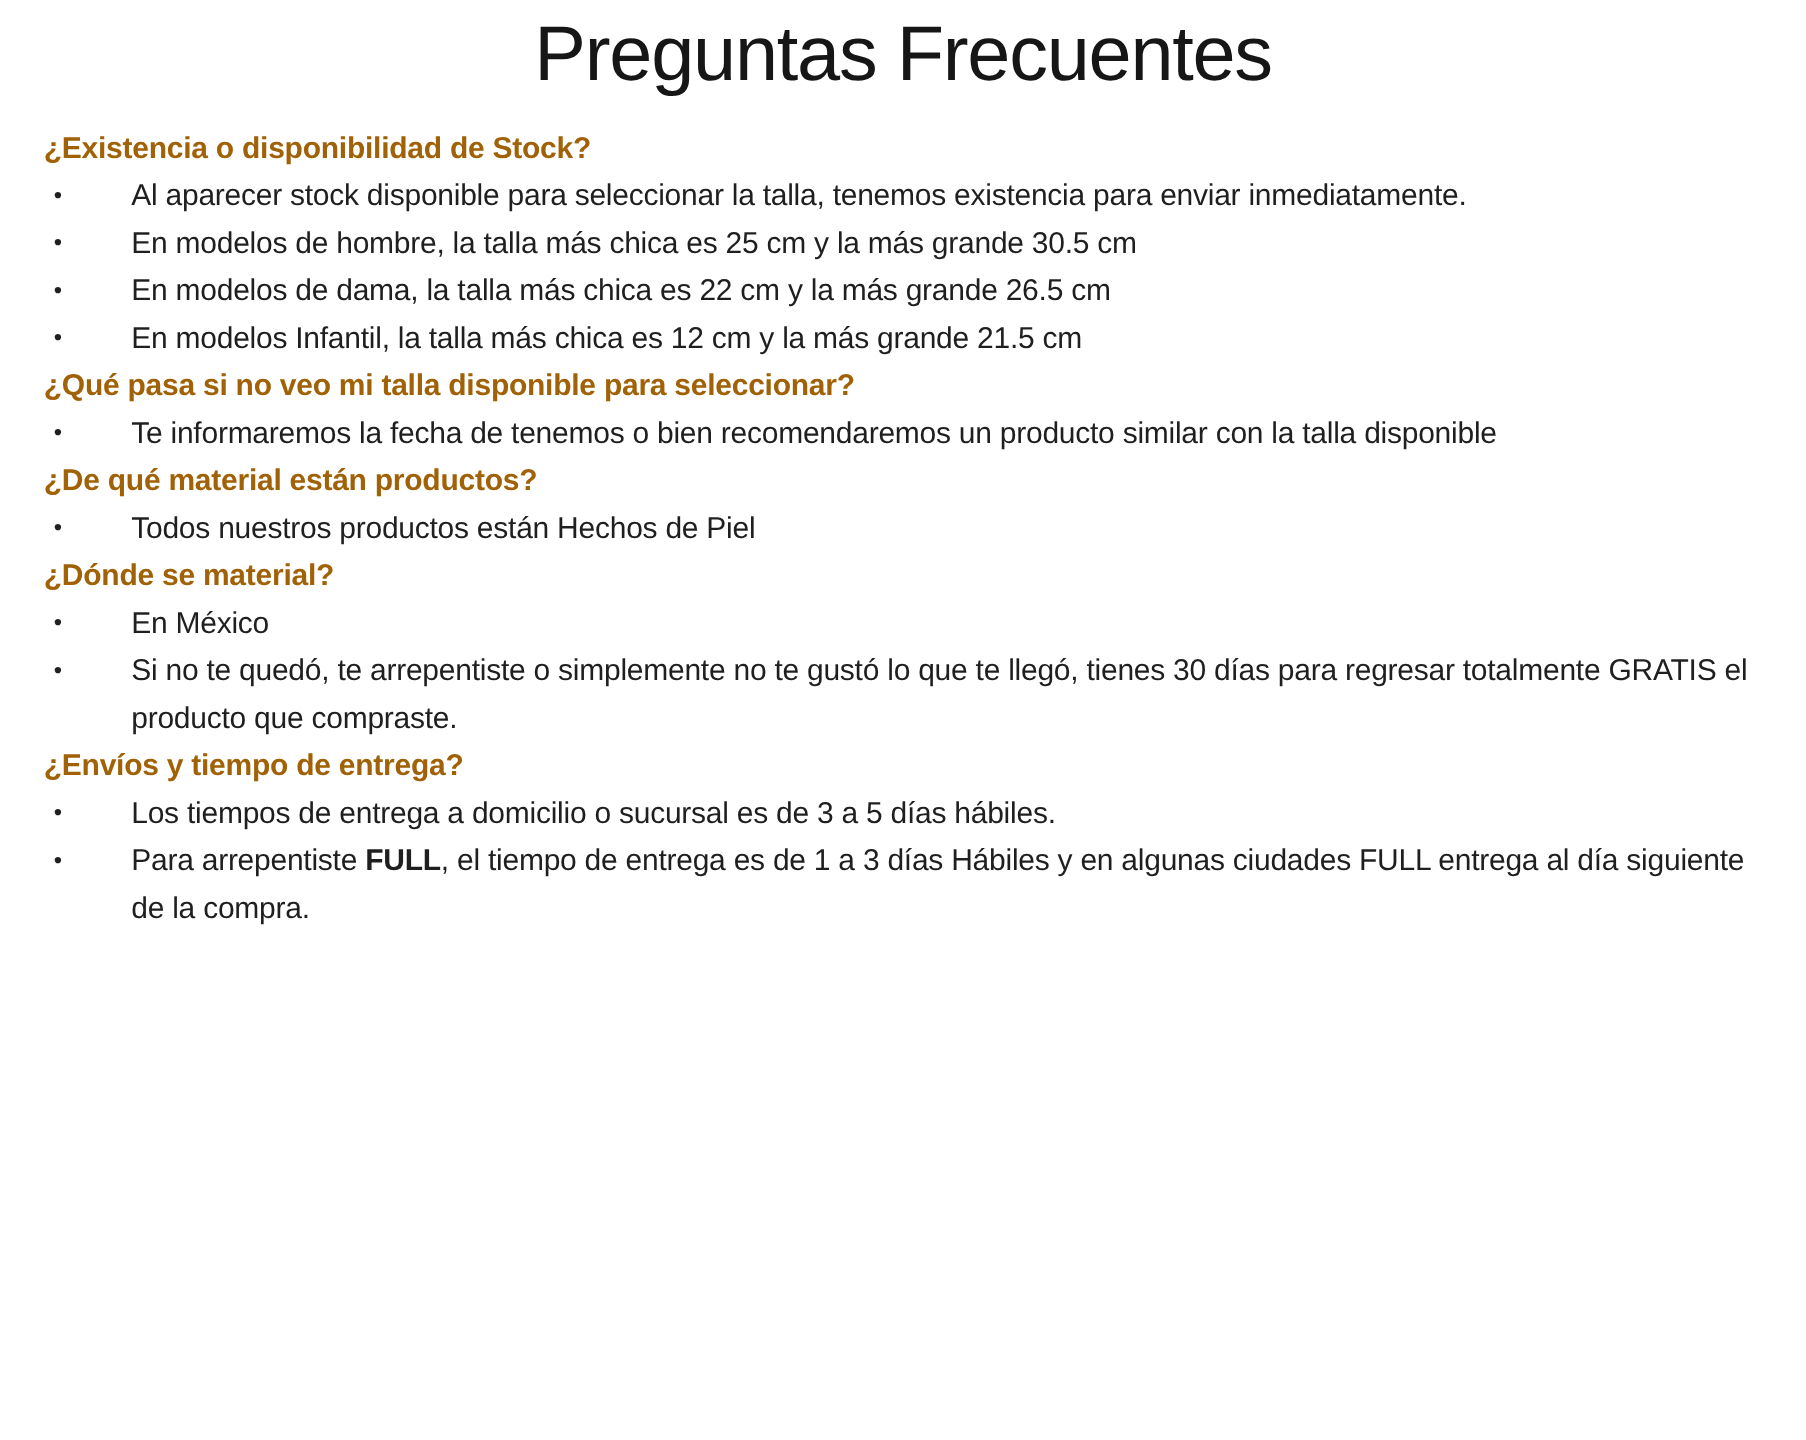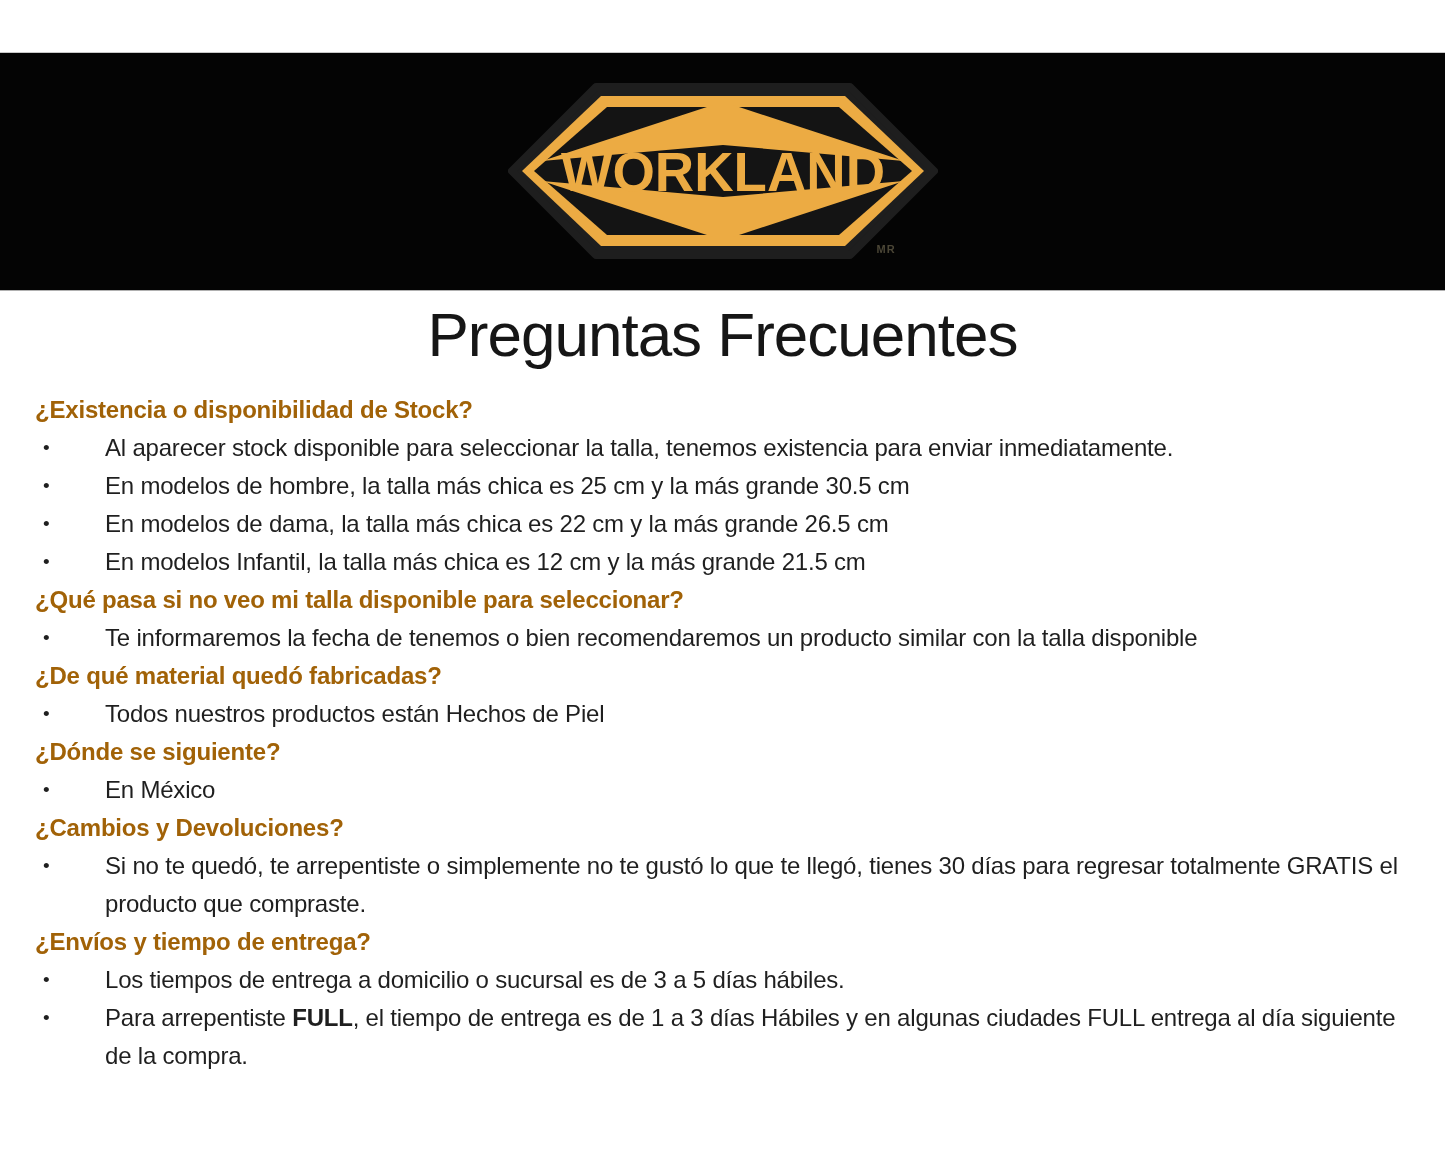--- a/index.html
+++ b/index.html
@@ -31,39 +31,20 @@
   .answer{display:flex;font-size:24px;line-height:38px;letter-spacing:-0.2px;}
   .bullet{flex:none;width:62px;padding-left:8px;font-size:19px;}
   .atext{flex:1;}
   .atext .bold{font-weight:700;text-align:center;}
 </style>
 </head>
 <body>
 
 <div class="page">
 
-  <div class="banner">
-    <div class="logo-wrap">
-      <svg width="430" height="184" viewBox="0 0 430 184">
-
-        <polygon points="4,92 88,8 342,8 426,92 342,176 88,176" stroke="#1E1E1E" stroke-width="8" stroke-linejoin="round" fill="#1E1E1E"></polygon>
-
-        <polygon points="14,92 93,17 337,17 416,92 337,167 93,167" fill="#ECAB43"></polygon>
-
-        <polygon points="26,92 99,28 331,28 404,92 331,156 99,156" fill="#141414"></polygon>
-
-        <polygon points="34,82 205,26 225,26 396,82 215,66" fill="#ECAB43"></polygon>
-
-        <polygon points="34,102 215,118 396,102 225,158 205,158" fill="#ECAB43"></polygon>
-
-        <text x="215" y="112" text-anchor="middle" font-size="56" font-weight="bold" font-family="Liberation Sans, sans-serif" textLength="324" lengthAdjust="spacingAndGlyphs" fill="#ECAB43">WORKLAND</text>
-      </svg>
-    </div>
-    <div class="trademark">MR</div>
-  </div>
 
   <h1 class="title">Preguntas Frecuentes</h1>
 
   <div class="faq" id="faq-root">
       <div class="question">¿Existencia o disponibilidad  de Stock?</div>
       <div class="answer">
         <span class="bullet">•</span>
         <span class="atext"><span>Al aparecer stock disponible para seleccionar la talla, tenemos existencia  para enviar inmediatamente.</span></span>
       </div>
       <div class="answer">
@@ -76,31 +57,30 @@
       </div>
       <div class="answer">
         <span class="bullet">•</span>
         <span class="atext"><span>En modelos Infantil, la talla más chica es 12 cm y la más grande 21.5 cm</span></span>
       </div>
       <div class="question">¿Qué pasa si no veo mi talla disponible para seleccionar?</div>
       <div class="answer">
         <span class="bullet">•</span>
         <span class="atext"><span>Te informaremos la fecha de tenemos o bien recomendaremos  un producto similar con la talla disponible</span></span>
       </div>
-      <div class="question">¿De qué material quedó fabricadas?</div>
+      <div class="question">¿De qué material están productos?</div>
       <div class="answer">
         <span class="bullet">•</span>
         <span class="atext"><span>Todos nuestros productos están Hechos de Piel</span></span>
       </div>
-      <div class="question">¿Dónde se siguiente?</div>
+      <div class="question">¿Dónde se material?</div>
       <div class="answer">
         <span class="bullet">•</span>
         <span class="atext"><span>En México</span></span>
       </div>
-      <div class="question">¿Cambios y Devoluciones?</div>
       <div class="answer">
         <span class="bullet">•</span>
         <span class="atext"><span>Si no te quedó, te arrepentiste o simplemente  no te gustó lo que te llegó, tienes 30 días para regresar totalmente GRATIS el producto que compraste.</span></span>
       </div>
       <div class="question">¿Envíos y tiempo de entrega?</div>
       <div class="answer">
         <span class="bullet">•</span>
         <span class="atext"><span>Los tiempos de entrega a domicilio o sucursal es de 3 a  5 días hábiles.</span></span>
       </div>
       <div class="answer">

